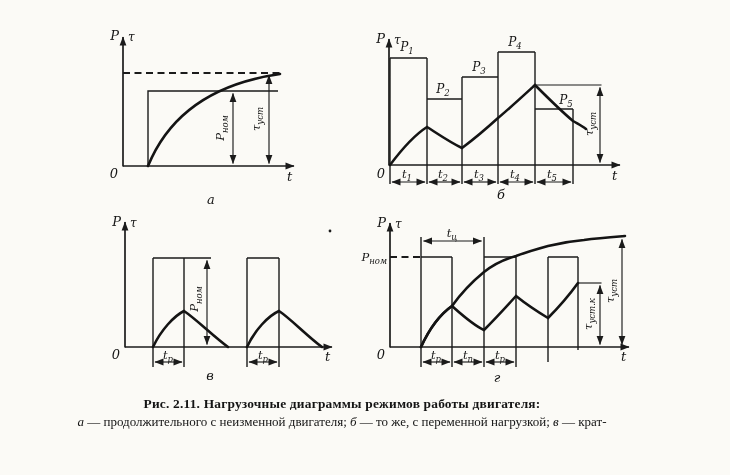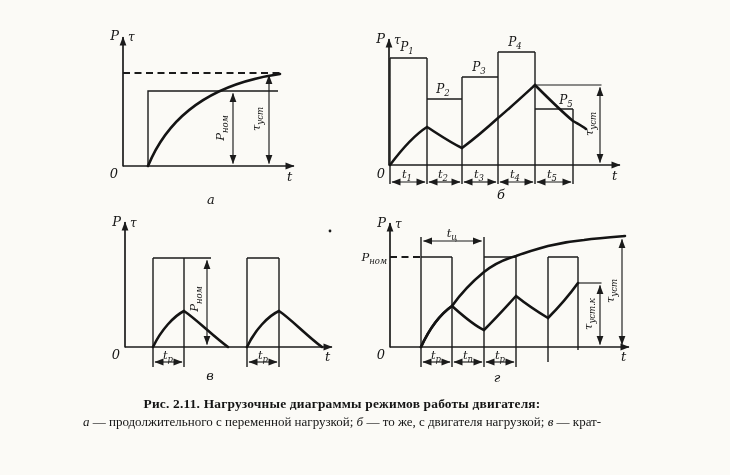--- a/index.html
+++ b/index.html
@@ -127,16 +127,16 @@
     <line x1="486" y1="362" x2="514" y2="362" class="arrow" marker-start="url(#ah)" marker-end="url(#ah)"></line>
     <text x="436" y="358.5" text-anchor="middle" class="mid"><tspan>t</tspan><tspan dy="3" class="sub">р</tspan></text>
     <text x="468" y="358.5" text-anchor="middle" class="mid"><tspan>t</tspan><tspan dy="3" class="sub">п</tspan></text>
     <text x="500" y="358.5" text-anchor="middle" class="mid"><tspan>t</tspan><tspan dy="3" class="sub">р</tspan></text>
     <text x="497" y="382" text-anchor="middle" class="lbl">г</text>
   </g>
 </svg>
 
 <div class="caption">
   <div class="cap-title">Рис. 2.11. Нагрузочные диаграммы режимов работы двигателя:</div>
-  <div class="cap-line"><i>а</i><span> — продолжительного с переменной нагрузкой; </span><i>б</i><span> — то же, с двигателя нагрузкой; </span><i>в</i><span> — крат-</span></div>
+  <div class="cap-line"><i>а</i><span> — продолжительного с неизменной двигателя; </span><i>б</i><span> — то же, с переменной нагрузкой; </span><i>в</i><span> — крат-</span></div>
 </div>
 
 </div>
 
 </body></html>

